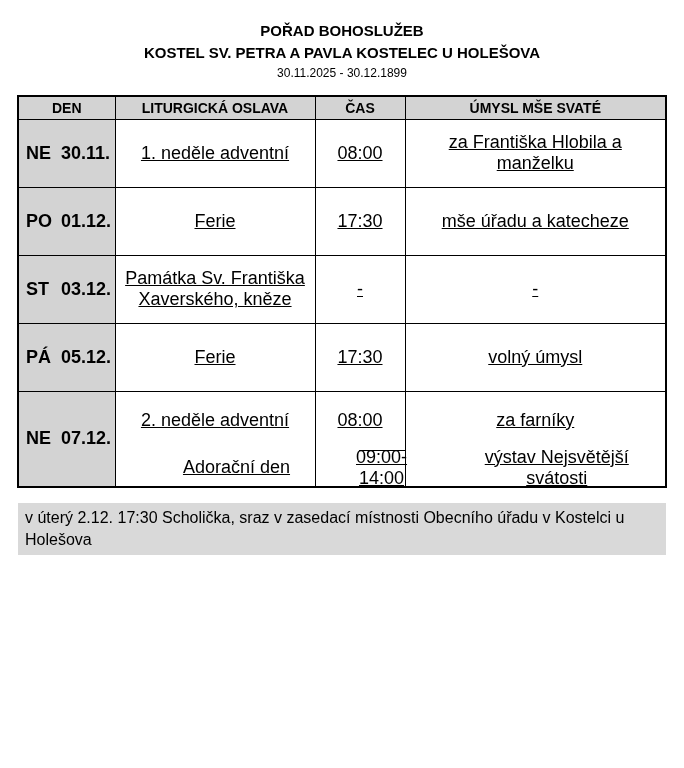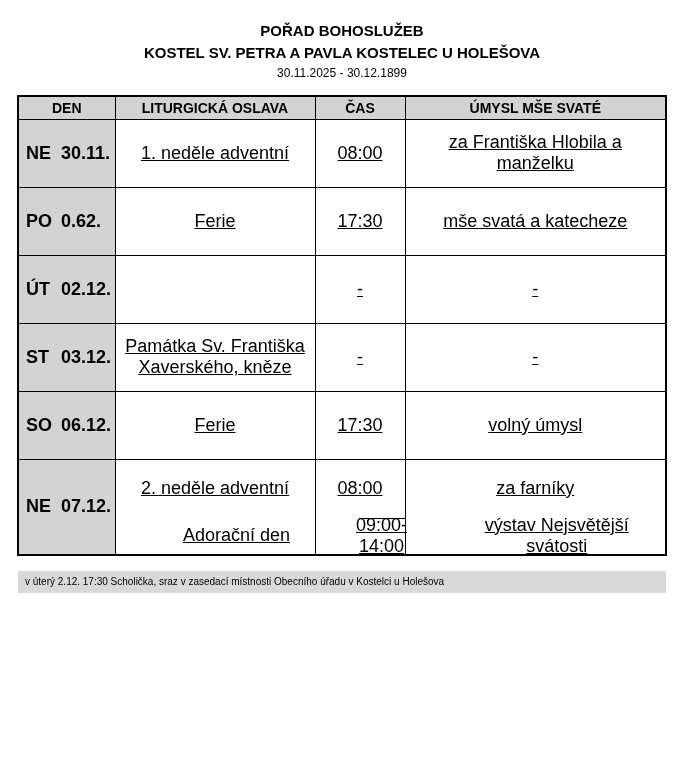--- a/index.html
+++ b/index.html
@@ -77,21 +77,21 @@
     justify-content: center;
     padding: 0 4px;
     box-sizing: border-box;
   }
   td.stackcell .sub + .sub { height: 36px; margin-left: 43px; }
   td.stackcell .sub-divider { border-top: 1px solid #000; }
   .footer-note {
     width: 648px;
     margin: 15px auto 0 auto;
     background: #d9d9d9;
-    font-size: 10px;
+    font-size: 16px;
     line-height: 1.4;
     padding: 4px 7px;
     box-sizing: border-box;
   }
 </style>
 </head>
 <body>
 
 <div class="page">
 
@@ -117,39 +117,33 @@
       </tr>
     </thead>
     <tbody>
         <tr class="row">
           <td class="den"><span class="day-abbr">NE</span> <span class="day-date">30.11.</span></td>
           <td class="cell">1. neděle adventní</td>
           <td class="cell">08:00</td>
           <td class="cell">za Františka Hlobila a manželku</td>
         </tr>
         <tr class="row">
-          <td class="den"><span class="day-abbr">PO</span> <span class="day-date">0.62.</span></td>
+          <td class="den"><span class="day-abbr">PO</span> <span class="day-date">01.12.</span></td>
           <td class="cell">Ferie</td>
           <td class="cell">17:30</td>
-          <td class="cell">mše svatá a katecheze</td>
-        </tr>
-        <tr class="row">
-          <td class="den"><span class="day-abbr">ÚT</span> <span class="day-date">02.12.</span></td>
-          <td class="cell"></td>
-          <td class="cell">-</td>
-          <td class="cell">-</td>
+          <td class="cell">mše úřadu a katecheze</td>
         </tr>
         <tr class="row">
           <td class="den"><span class="day-abbr">ST</span> <span class="day-date">03.12.</span></td>
           <td class="cell">Památka Sv. Františka Xaverského, kněze</td>
           <td class="cell">-</td>
           <td class="cell">-</td>
         </tr>
         <tr class="row">
-          <td class="den"><span class="day-abbr">SO</span> <span class="day-date">06.12.</span></td>
+          <td class="den"><span class="day-abbr">PÁ</span> <span class="day-date">05.12.</span></td>
           <td class="cell">Ferie</td>
           <td class="cell">17:30</td>
           <td class="cell">volný úmysl</td>
         </tr>
         <tr class="row row-last">
           <td class="den"><span class="day-abbr">NE</span> <span class="day-date">07.12.</span></td>
           <td class="cell stackcell">
             <div class="sub">2. neděle adventní</div>
             <div class="sub">Adorační den</div>
           </td>

